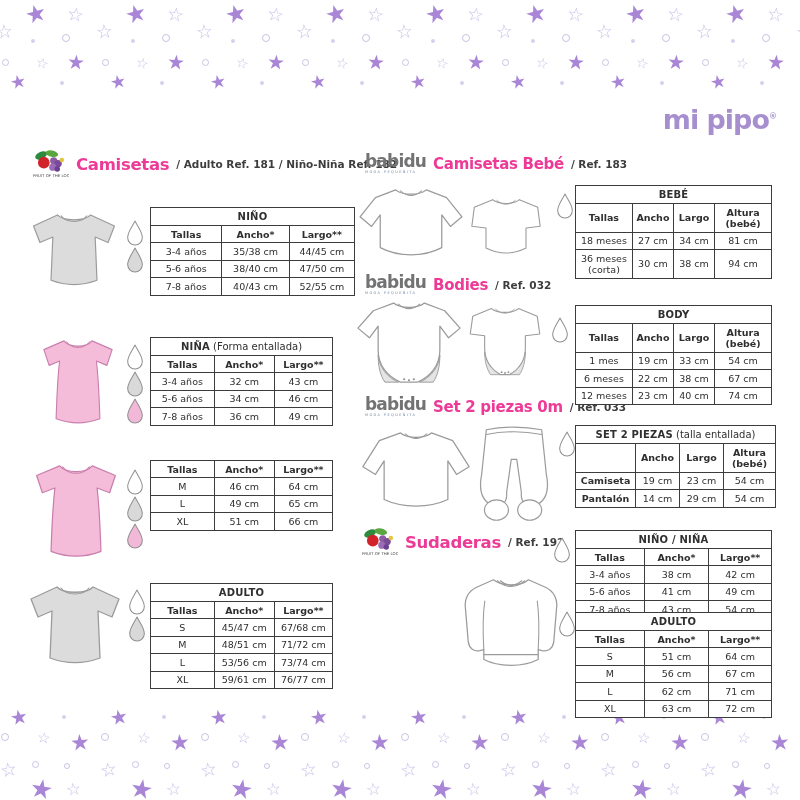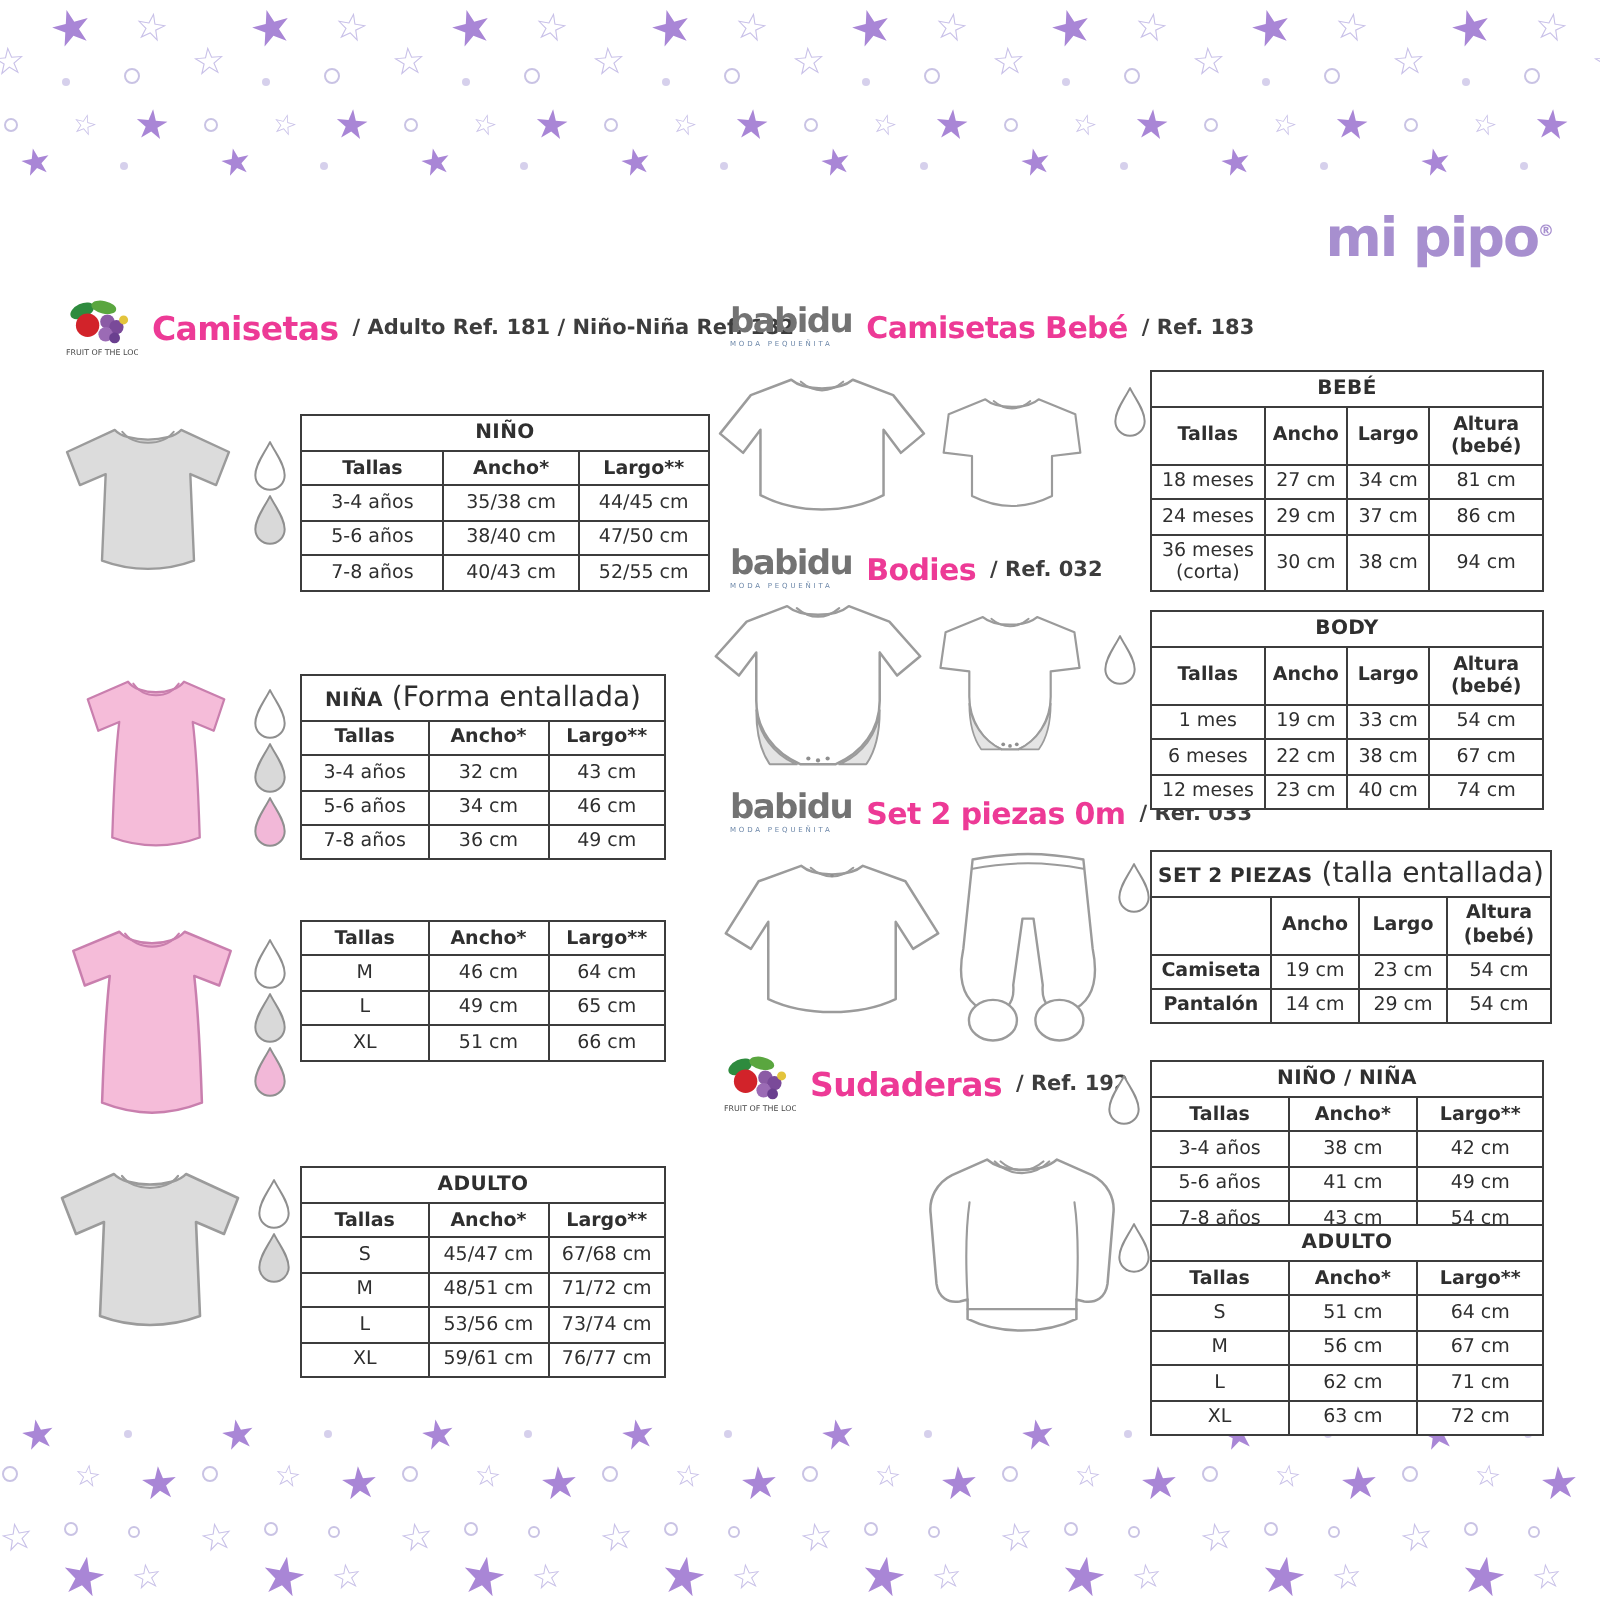--- a/index.html
+++ b/index.html
@@ -23,21 +23,21 @@
   
   .mipipo{font-weight:bold;font-size:27px;color:#a78fcf;letter-spacing:-1px;}
   .mipipo .reg{font-size:8px;vertical-align:super;}
   
   .tblwrap{background:#a21caf;}
   table.size-table{border-collapse:collapse;width:100%;table-layout:fixed;background:#fff;}
   table.size-table td{border:1px solid #3c3c3c;text-align:center;font-size:9.5px;
         padding:2.5px 1px;line-height:1.2;color:#2f2f2f;overflow:hidden;}
   td.t-title{font-size:9.5px;}
   td.t-title b{font-size:10px;letter-spacing:0.2px;}
-  .t-sub{font-size:14px;}
+  .t-sub{font-size:10px;}
   td.t-head{font-weight:bold;}
   td.bold{font-weight:bold;}
   
   .gray-garment{fill:#dcdcdc;stroke:#9b9b9b;stroke-width:1.3;stroke-linejoin:round;}
   .pink-garment{fill:#f5bcd9;stroke:#c97fae;stroke-width:1.3;stroke-linejoin:round;}
   .white-garment{fill:#ffffff;stroke:#9b9b9b;stroke-width:1.3;stroke-linejoin:round;}
   .flap{fill:#e4e4e4;stroke:#9b9b9b;stroke-width:1;stroke-linejoin:round;}
   .line-gray{fill:none;stroke:#9b9b9b;stroke-width:1.1;stroke-linecap:round;}
   .line-pink{fill:none;stroke:#c97fae;stroke-width:1.1;stroke-linecap:round;}
   .snap{fill:#8f8f8f;}
@@ -552,26 +552,20 @@
             <td class="t-head">Largo</td>
             <td class="t-head">Altura (bebé)</td>
           </tr>
           <tr>
             <td class="t-cell">18 meses</td>
             <td class="t-cell">27 cm</td>
             <td class="t-cell">34 cm</td>
             <td class="t-cell">81 cm</td>
           </tr>
           <tr>
-            <td class="t-cell">24 meses</td>
-            <td class="t-cell">29 cm</td>
-            <td class="t-cell">37 cm</td>
-            <td class="t-cell">86 cm</td>
-          </tr>
-          <tr>
             <td class="t-cell">36 meses (corta)</td>
             <td class="t-cell">30 cm</td>
             <td class="t-cell">38 cm</td>
             <td class="t-cell">94 cm</td>
           </tr>
         </tbody>
       </table>
   </div>
   <div class="el tblwrap" style="left:575px;top:305px;width:197px;">
     <table class="size-table">

